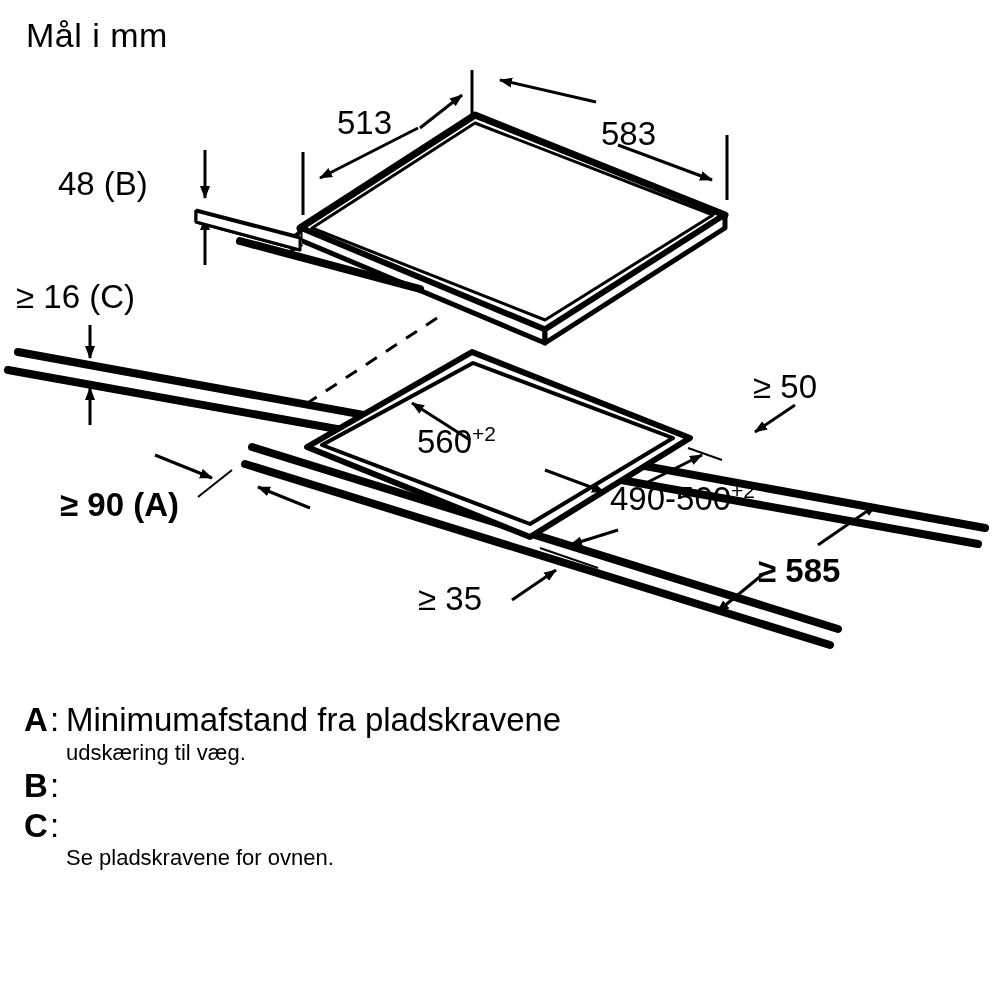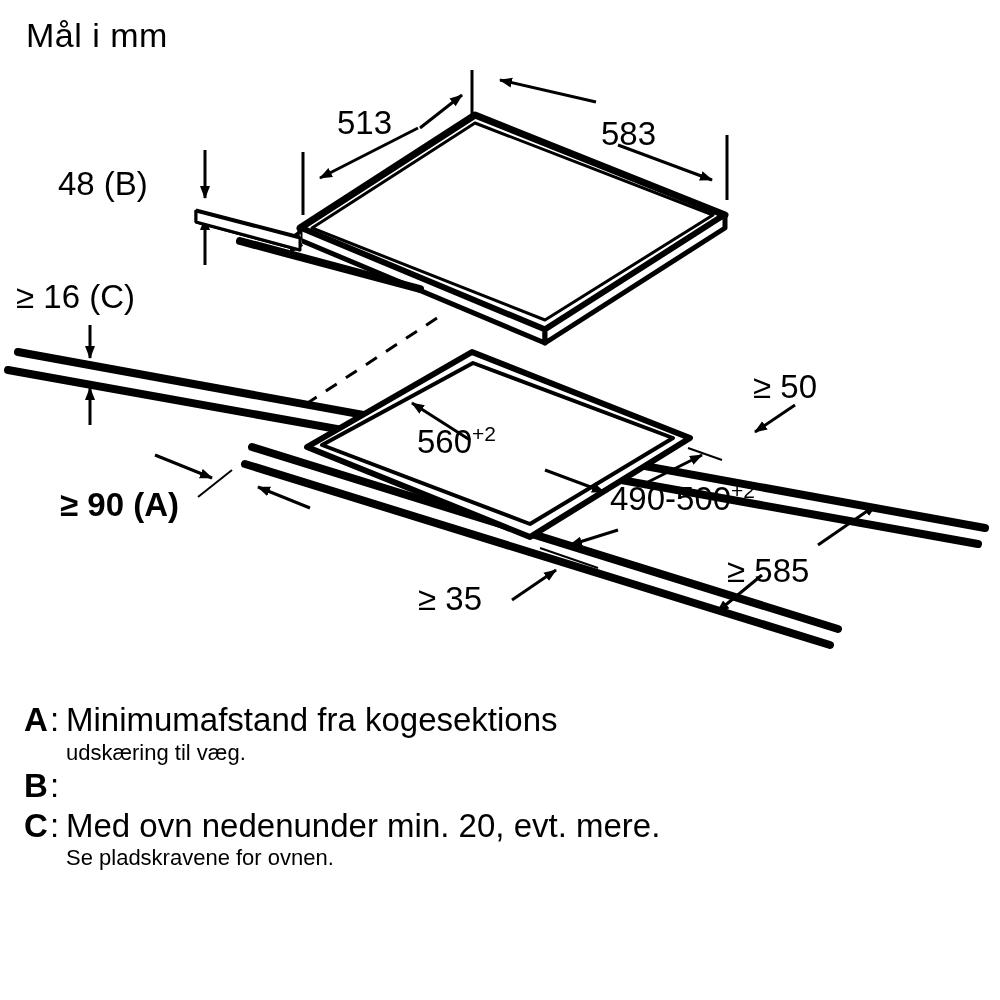--- a/index.html
+++ b/index.html
@@ -228,38 +228,37 @@
   <div class="dim-label" style="left:60px; top:488px;font-weight:bold;">≥ 90 (A)</div>
 
   <div class="dim-label" style="left:417px; top:425px;"><span>560</span><span class="sup">+2</span></div>
 
   <div class="dim-label" style="left:610px; top:482px;"><span>490-500</span><span class="sup">+2</span></div>
 
   <div class="dim-label" style="left:418px; top:582px;">≥ 35</div>
 
   <div class="dim-label" style="left:753px; top:370px;">≥ 50</div>
 
-  <div class="dim-label" style="left:727px; top:554px;">≥ 585</div>
+  <div class="dim-label" style="left:758px; top:554px;font-weight:bold;">≥ 585</div>
 
   <div class="legend">
 
     <div class="legend-row">
       <span class="legend-key">A</span>
       <span class="legend-colon">:</span>
-      <span class="legend-text">Minimumafstand fra kogesektions</span>
+      <span class="legend-text">Minimumafstand fra pladskravene</span>
     </div>
     <div class="legend-cont">udskæring til væg.</div>
 
     <div class="legend-row">
       <span class="legend-key">B</span>
       <span class="legend-colon">:</span>
     </div>
 
     <div class="legend-row">
       <span class="legend-key">C</span>
       <span class="legend-colon">:</span>
-      <span class="legend-text">Med ovn nedenunder min. 20, evt. mere.</span>
     </div>
     <div class="legend-cont">Se pladskravene for ovnen.</div>
 
   </div>
 
 </div>
 
 </body></html>

